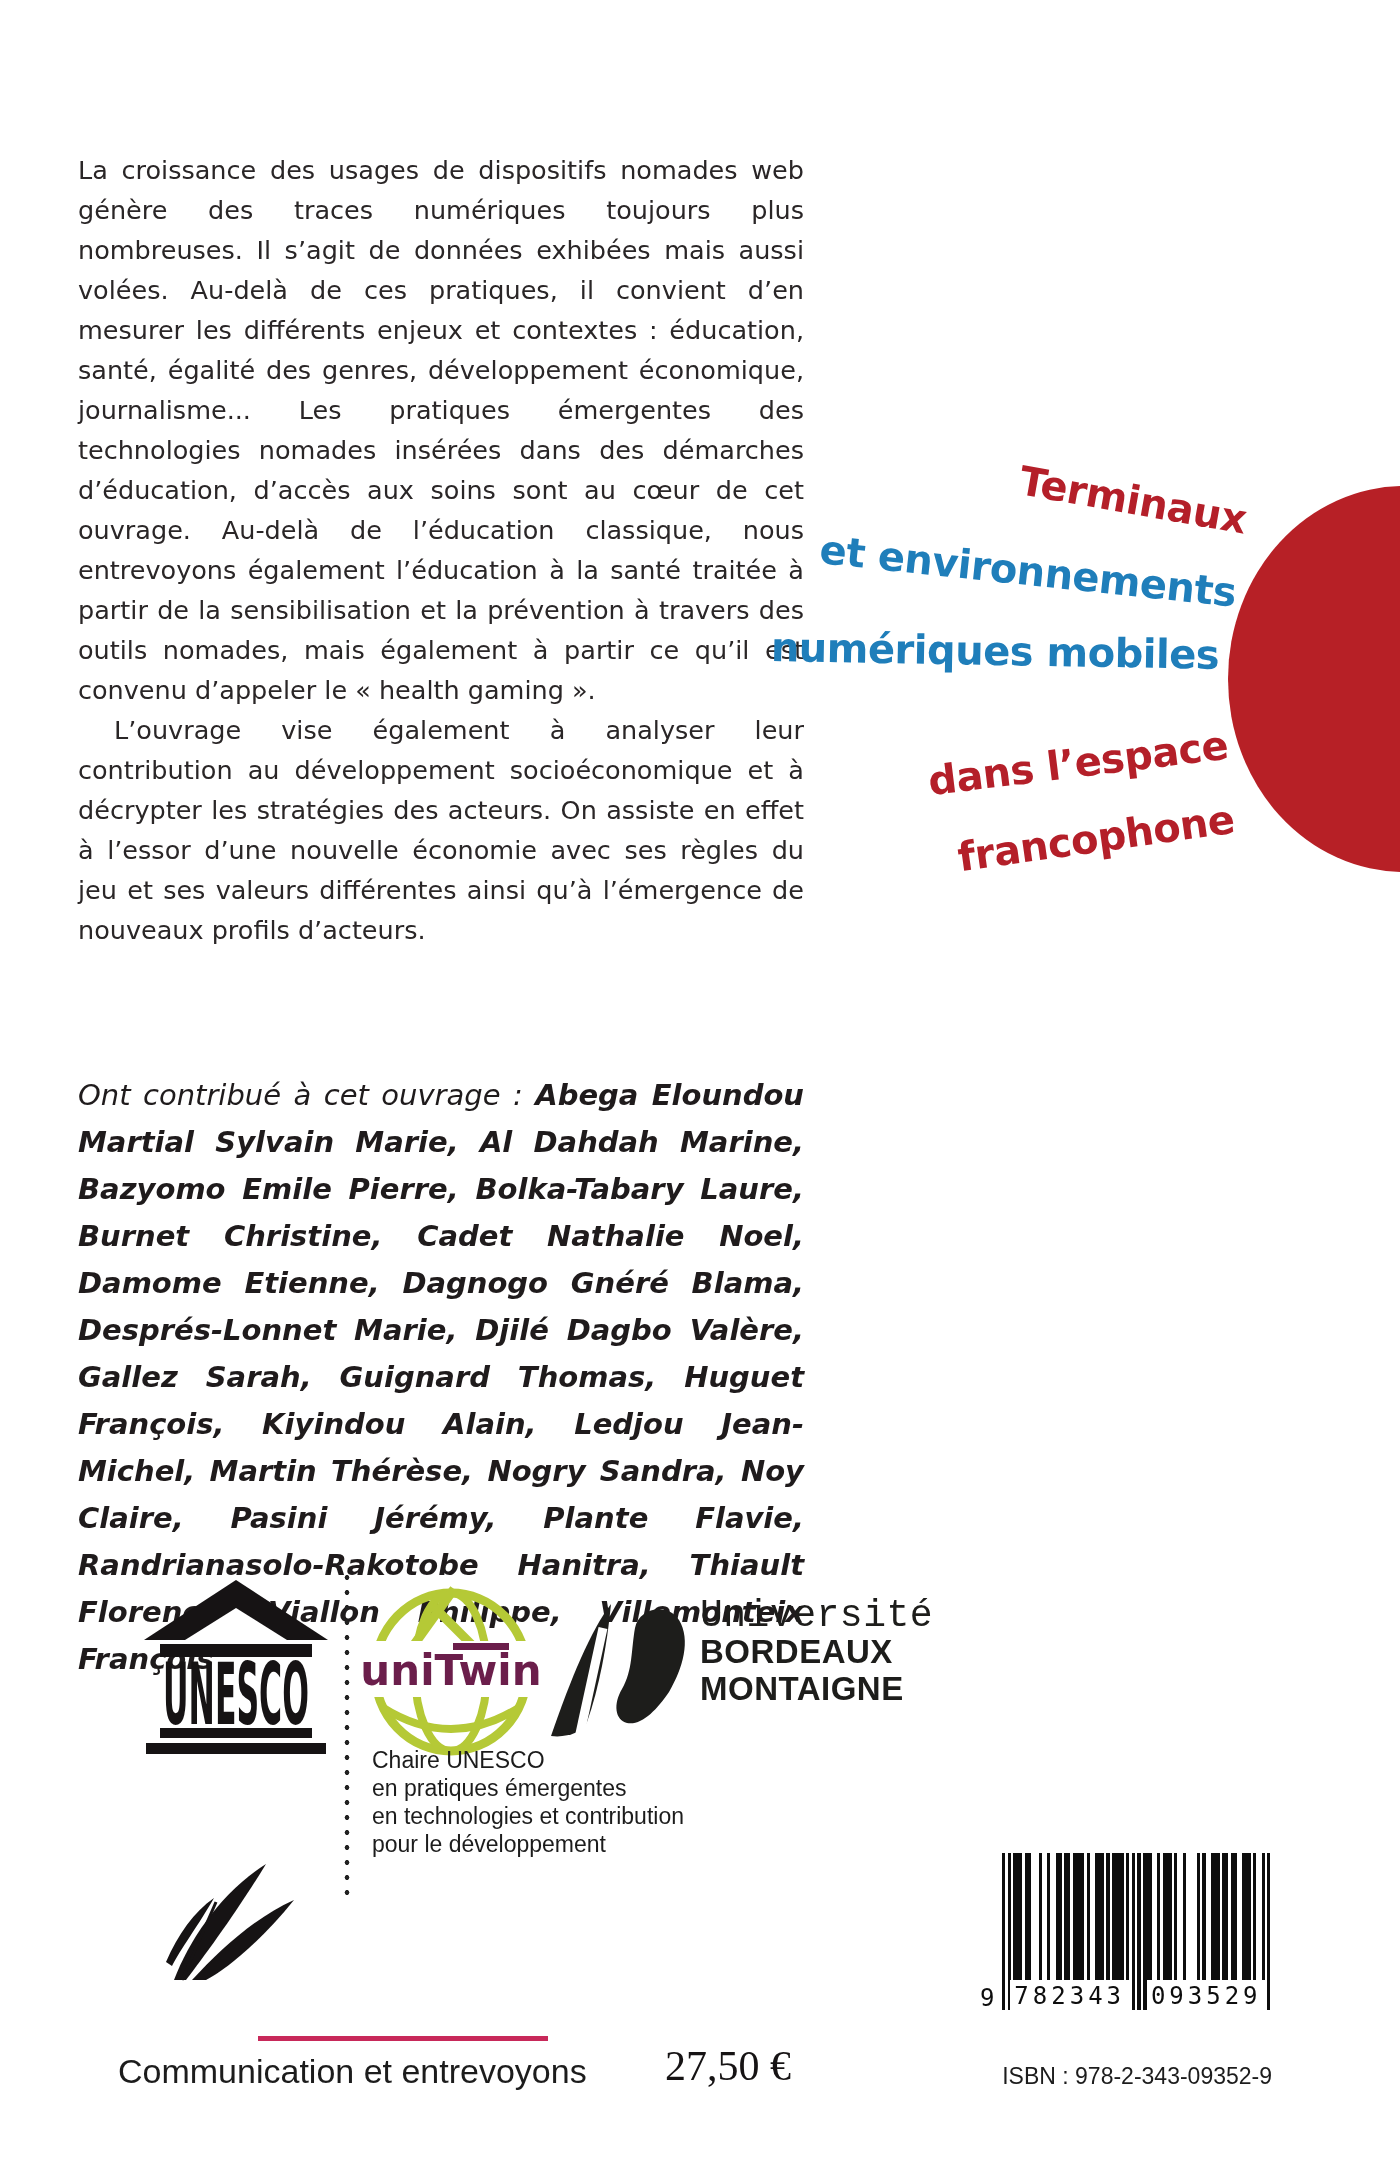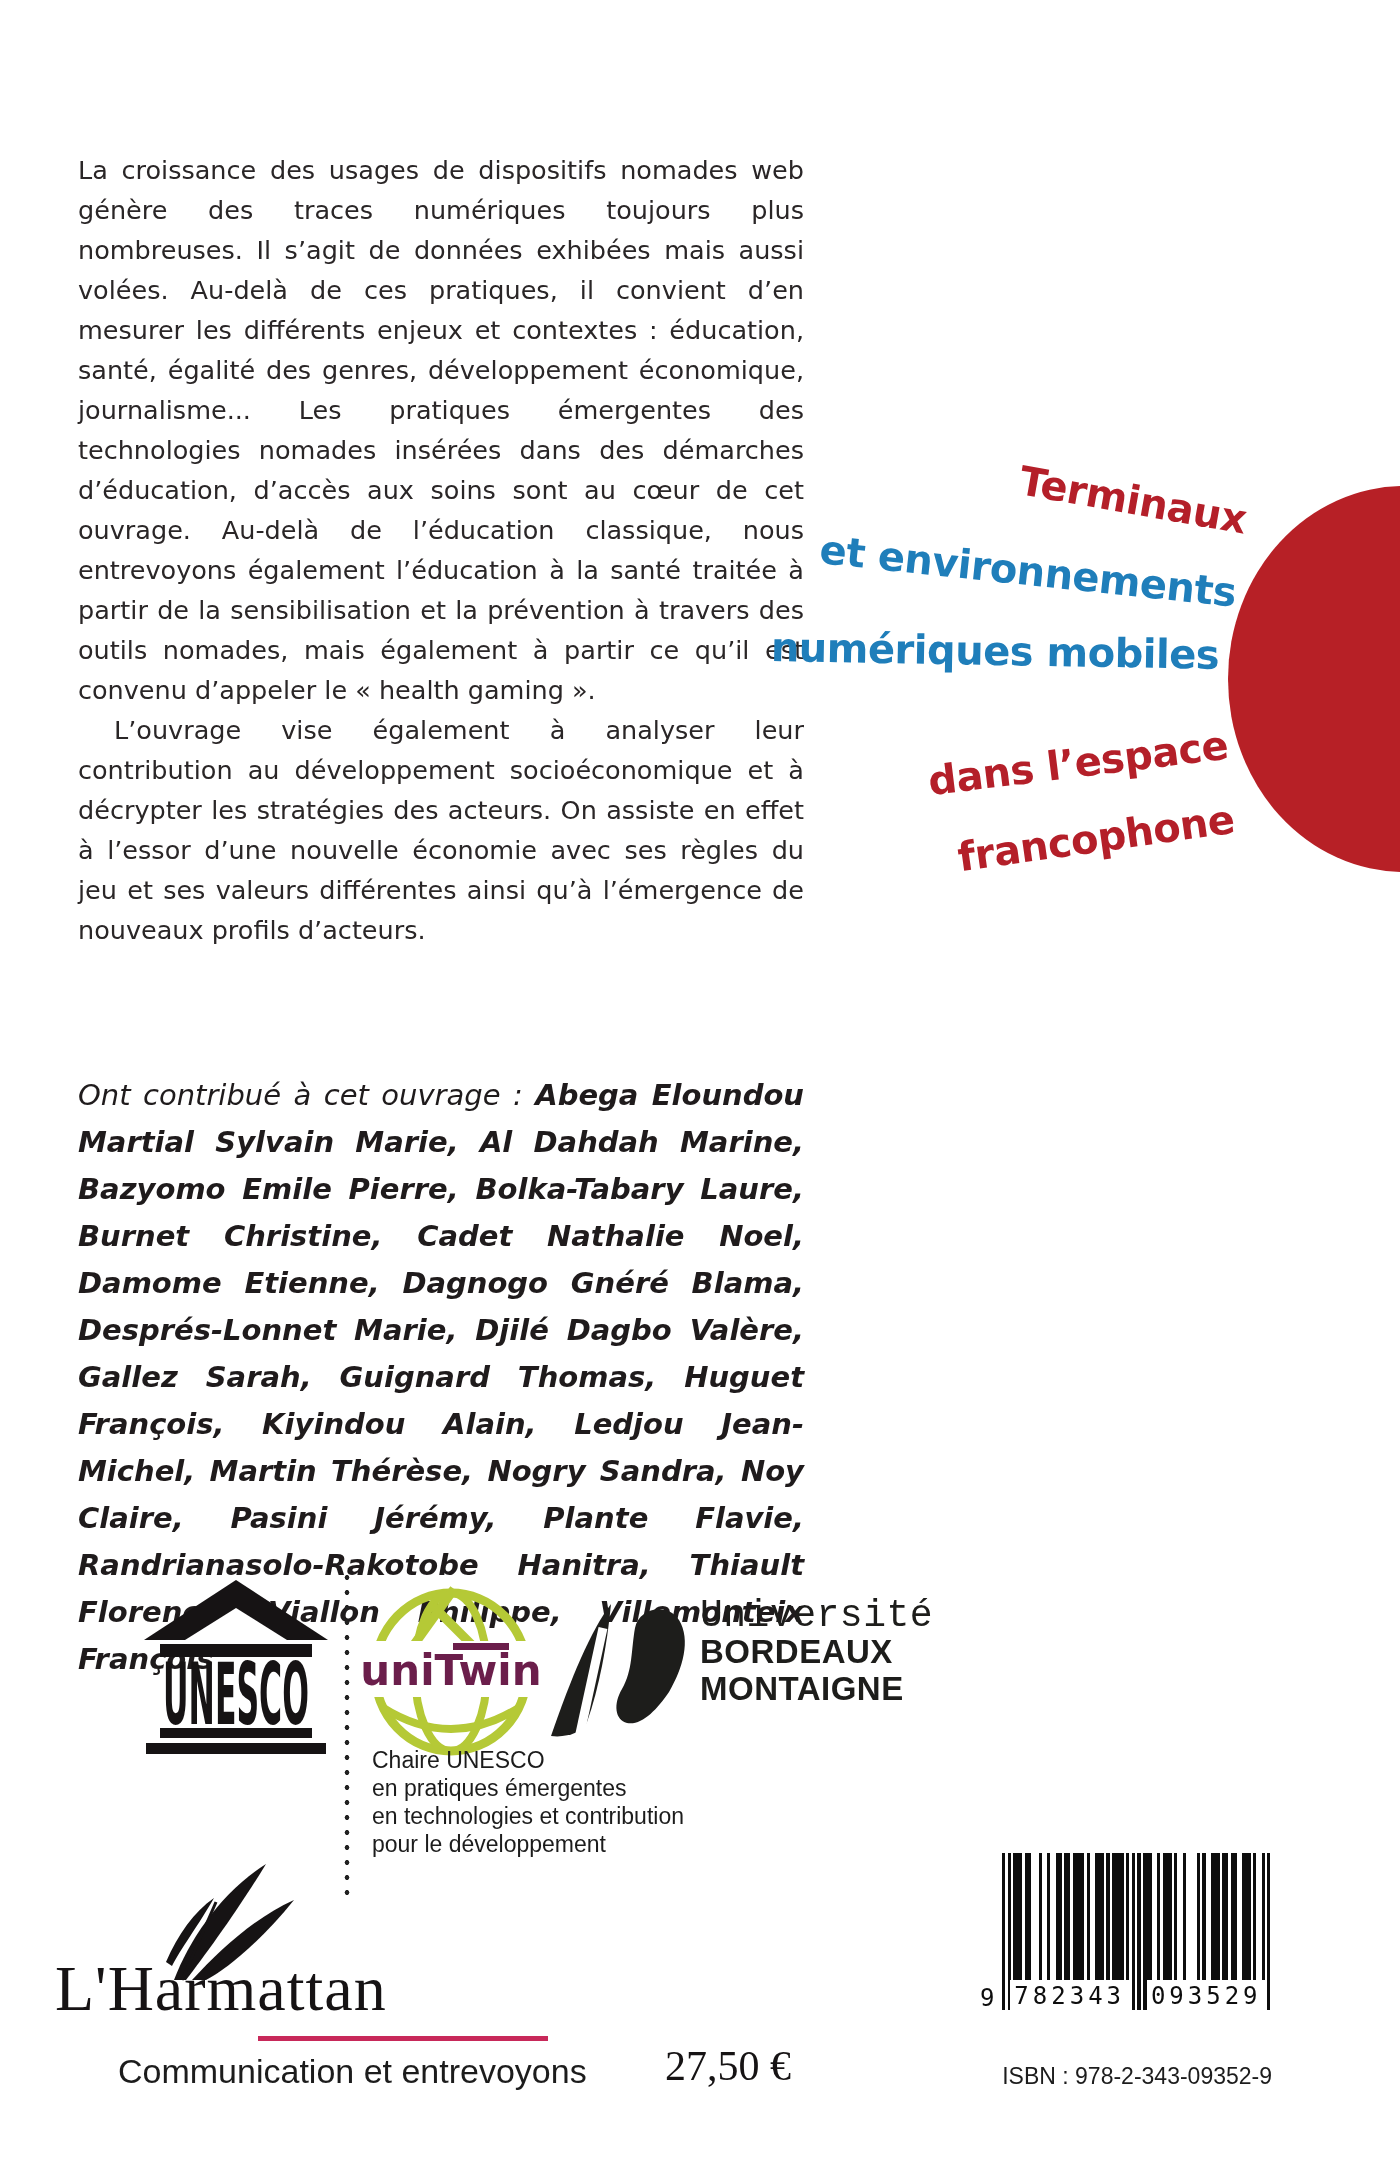--- a/index.html
+++ b/index.html
@@ -124,21 +124,20 @@
     <div>en technologies et contribution</div>
     <div>pour le développement</div>
   </div>
 
   <svg class="harmattan-leaves" width="170" height="120" viewBox="0 0 170 120">
     <path d="M28,118 C44,76 76,30 120,2 C92,48 60,92 40,118 Z" fill="#161314"></path>
     <path d="M46,118 C74,88 108,56 148,38 C116,78 80,108 60,118 Z" fill="#161314"></path>
     <path d="M20,100 C32,72 48,50 68,36 C52,64 34,88 26,104 Z" fill="#161314"></path>
     <path d="M36,118 L70,40" stroke="#161314" stroke-width="3" fill="none"></path>
   </svg>
-  <div class="harmattan-name">L'Harmattan</div>
   <div class="pink-rule"></div>
   <div class="collection">Communication et entrevoyons</div>
 
   <div class="price">27,50 €</div>
   <div class="isbn">ISBN : 978-2-343-09352-9</div>
 
   <div class="barcode">
     <div id="bars" style="position:absolute;inset:0;">
         <div class="bar" style="left: 0px; width: 3.22105px;"></div>
         <div class="bar" style="left: 5.64211px; width: 3.22105px;"></div>

